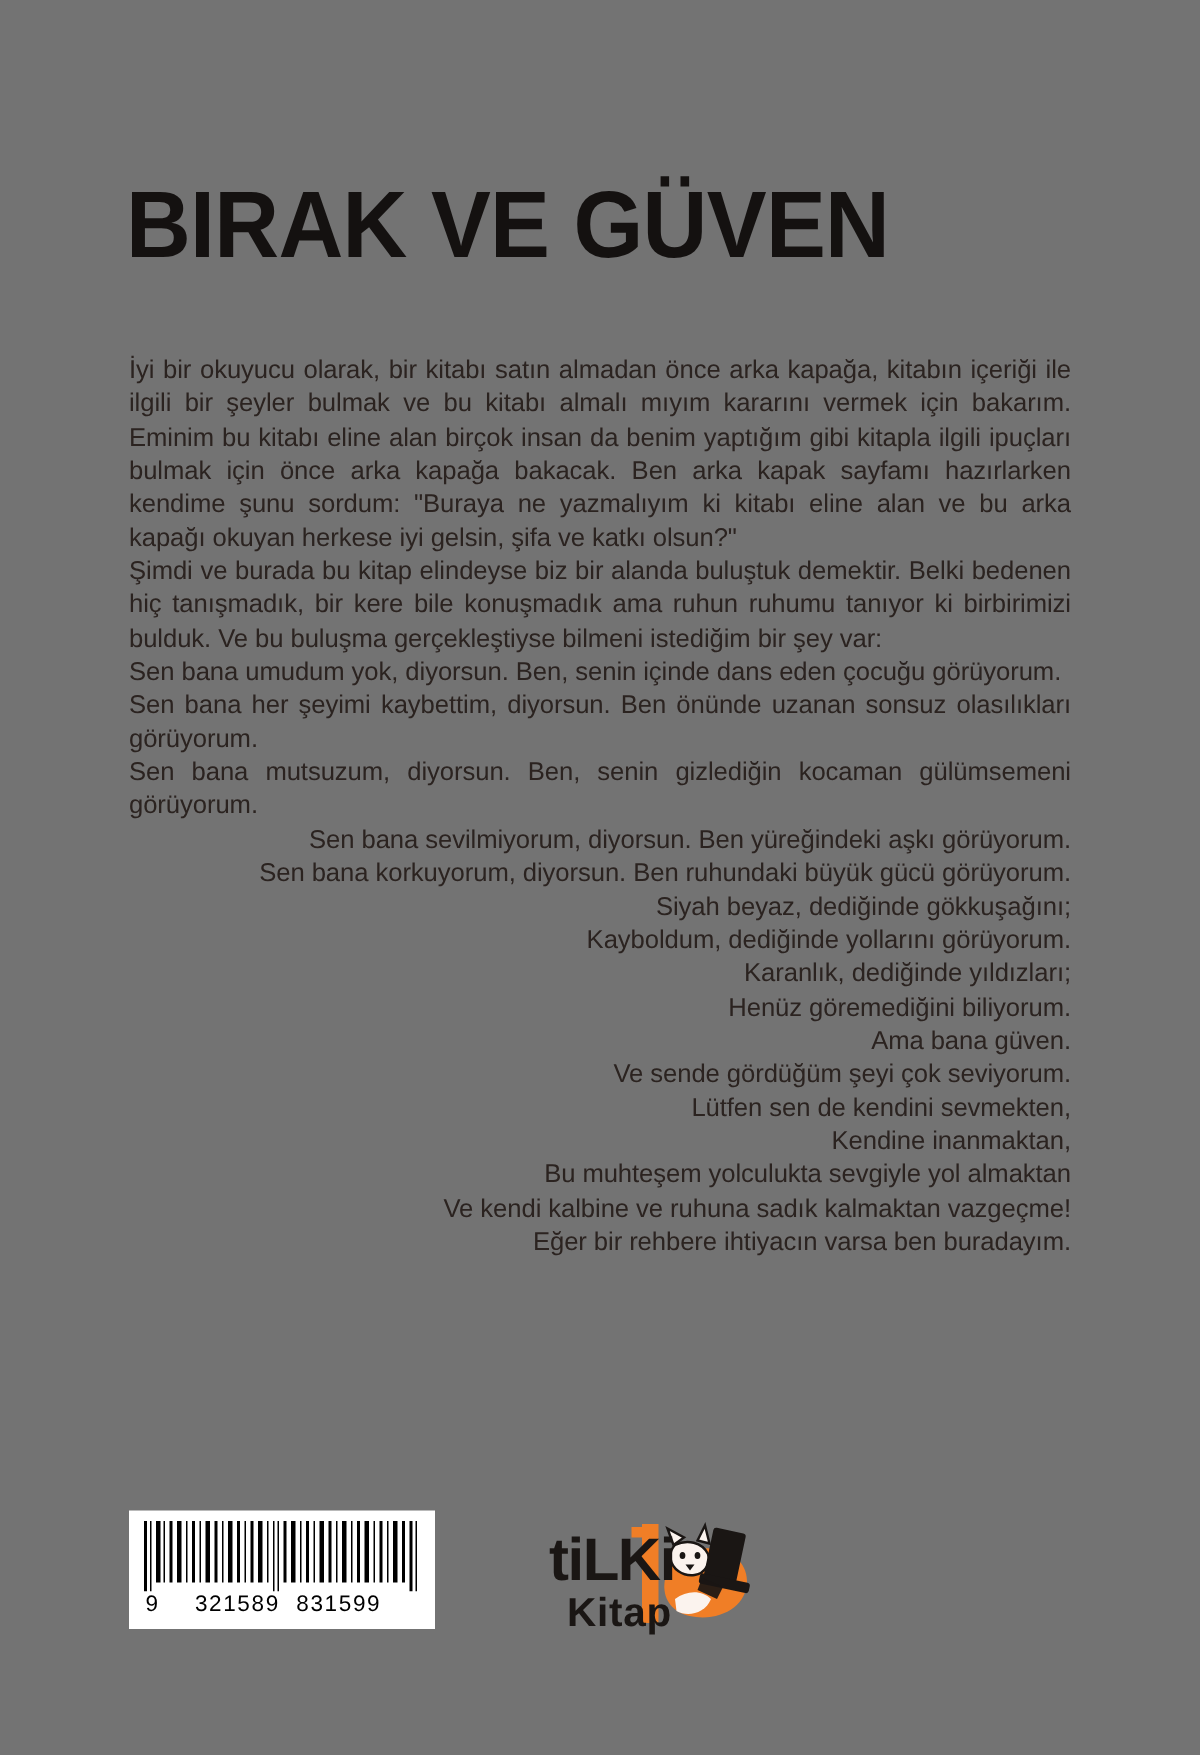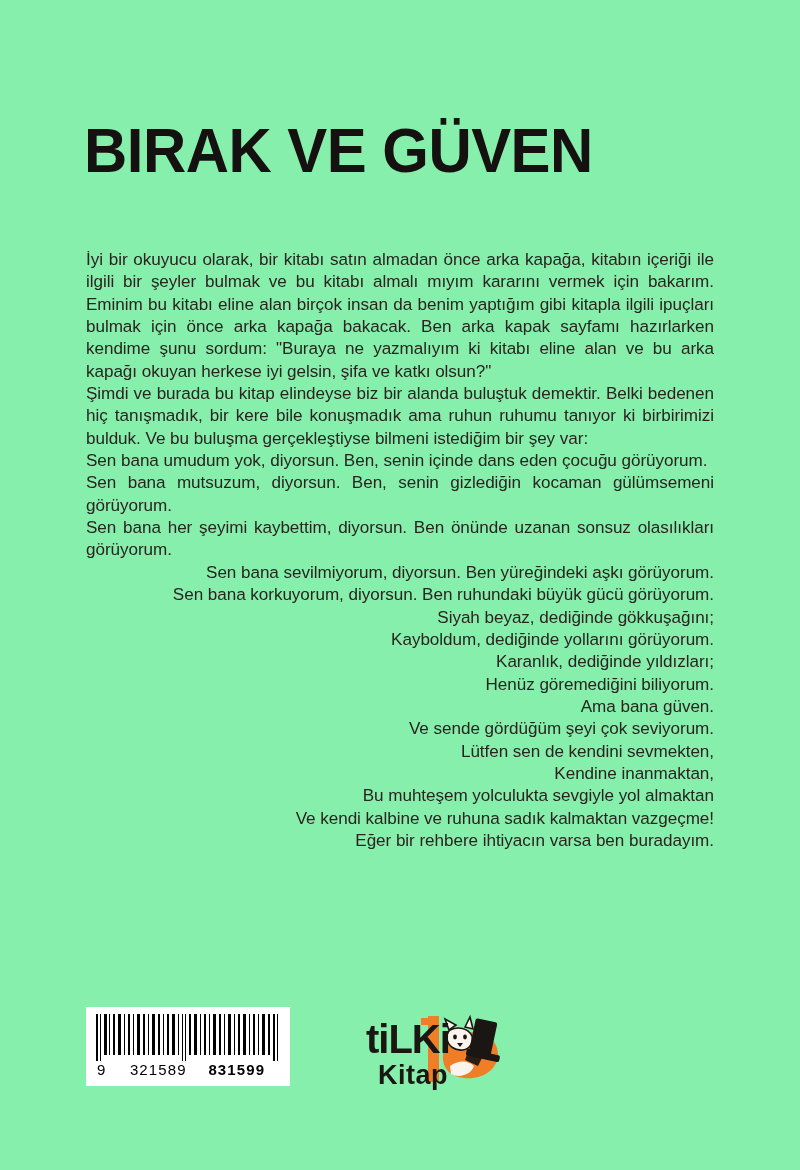--- a/index.html
+++ b/index.html
@@ -12,21 +12,21 @@
     height: 1170px;
     background: #F9EFE9;
     font-family: "Liberation Sans", sans-serif;
     overflow: hidden;
     position: relative;
   }
 
   .cover {
     position: absolute;
     inset: 0;
-    background: #86efac;
+    background: #737373;
   }
 
   
   .title {
     position: absolute;
     left: 84px;
     top: 118px;
     width: 640px;
     font-family: "Liberation Sans", sans-serif;
     font-weight: 700;
@@ -36,21 +36,21 @@
     color: #141110;
     transform: scaleX(0.95);
     transform-origin: left top;
     white-space: nowrap;
   }
 
   
   .body-copy {
     position: absolute;
     left: 86px;
-    top: 249px;
+    top: 236px;
     width: 628px;
     color: #2B2320;
     font-family: "Liberation Sans", sans-serif;
     font-size: 17.1px;
     line-height: 22.35px;
     letter-spacing: -0.05px;
   }
   .body-copy p {
     margin: 0;
   }
@@ -83,21 +83,21 @@
     align-items: baseline;
     height: 20px;
     font-family: "Liberation Sans", sans-serif;
     font-size: 15px;
     color: #000;
     letter-spacing: 1.1px;
     padding-left: 1px;
   }
   .bc-d1 { width: 16px; }
   .bc-d2 { flex: 1; text-align: center; padding-left: 6px; }
-  .bc-d3 { flex: 1; text-align: center; padding-right: 4px; font-weight: bold; }
+  .bc-d3 { flex: 1; text-align: left; padding-right: 4px; }
 
   
   .logo {
     position: absolute;
     left: 364px;
     top: 1008px;
     width: 160px;
     height: 82px;
   }
   .logo svg { display: block; }
@@ -106,22 +106,22 @@
 <body>
 
 <div class="cover">
 
   <div class="title">BIRAK VE GÜVEN</div>
 
   <div class="body-copy">
       <p class="para-justify">İyi bir okuyucu olarak, bir kitabı satın almadan önce arka kapağa, kitabın içeriği ile ilgili bir şeyler bulmak ve bu kitabı almalı mıyım kararını vermek için bakarım. Eminim bu kitabı eline alan birçok insan da benim yaptığım gibi kitapla ilgili ipuçları bulmak için önce arka kapağa bakacak. Ben arka kapak sayfamı hazırlarken kendime şunu sordum: "Buraya ne yazmalıyım ki kitabı eline alan ve bu arka kapağı okuyan herkese iyi gelsin, şifa ve katkı olsun?"</p>
       <p class="para-justify">Şimdi ve burada bu kitap elindeyse biz bir alanda buluştuk demektir. Belki bedenen hiç tanışmadık, bir kere bile konuşmadık ama ruhun ruhumu tanıyor ki birbirimizi bulduk. Ve bu buluşma gerçekleştiyse bilmeni istediğim bir şey var:</p>
       <p class="para-justify">Sen bana umudum yok, diyorsun. Ben, senin içinde dans eden çocuğu görüyorum.</p>
+      <p class="para-justify">Sen bana her şeyimi kaybettim, diyorsun. Ben önünde uzanan sonsuz olasılıkları görüyorum.</p>
       <p class="para-justify">Sen bana mutsuzum, diyorsun. Ben, senin gizlediğin kocaman gülümsemeni görüyorum.</p>
-      <p class="para-justify">Sen bana her şeyimi kaybettim, diyorsun. Ben önünde uzanan sonsuz olasılıkları görüyorum.</p>
       <p class="para-left">Sen bana sevilmiyorum, diyorsun. Ben yüreğindeki aşkı görüyorum.</p>
       <p class="para-left">Sen bana korkuyorum, diyorsun. Ben ruhundaki büyük gücü görüyorum.</p>
       <p class="para-left">Siyah beyaz, dediğinde gökkuşağını;</p>
       <p class="para-left">Kayboldum, dediğinde yollarını görüyorum.</p>
       <p class="para-left">Karanlık, dediğinde yıldızları;</p>
       <p class="para-left">Henüz göremediğini biliyorum.</p>
       <p class="para-left">Ama bana güven.</p>
       <p class="para-left">Ve sende gördüğüm şeyi çok seviyorum.</p>
       <p class="para-left">Lütfen sen de kendini sevmekten,</p>
       <p class="para-left">Kendine inanmaktan,</p>

